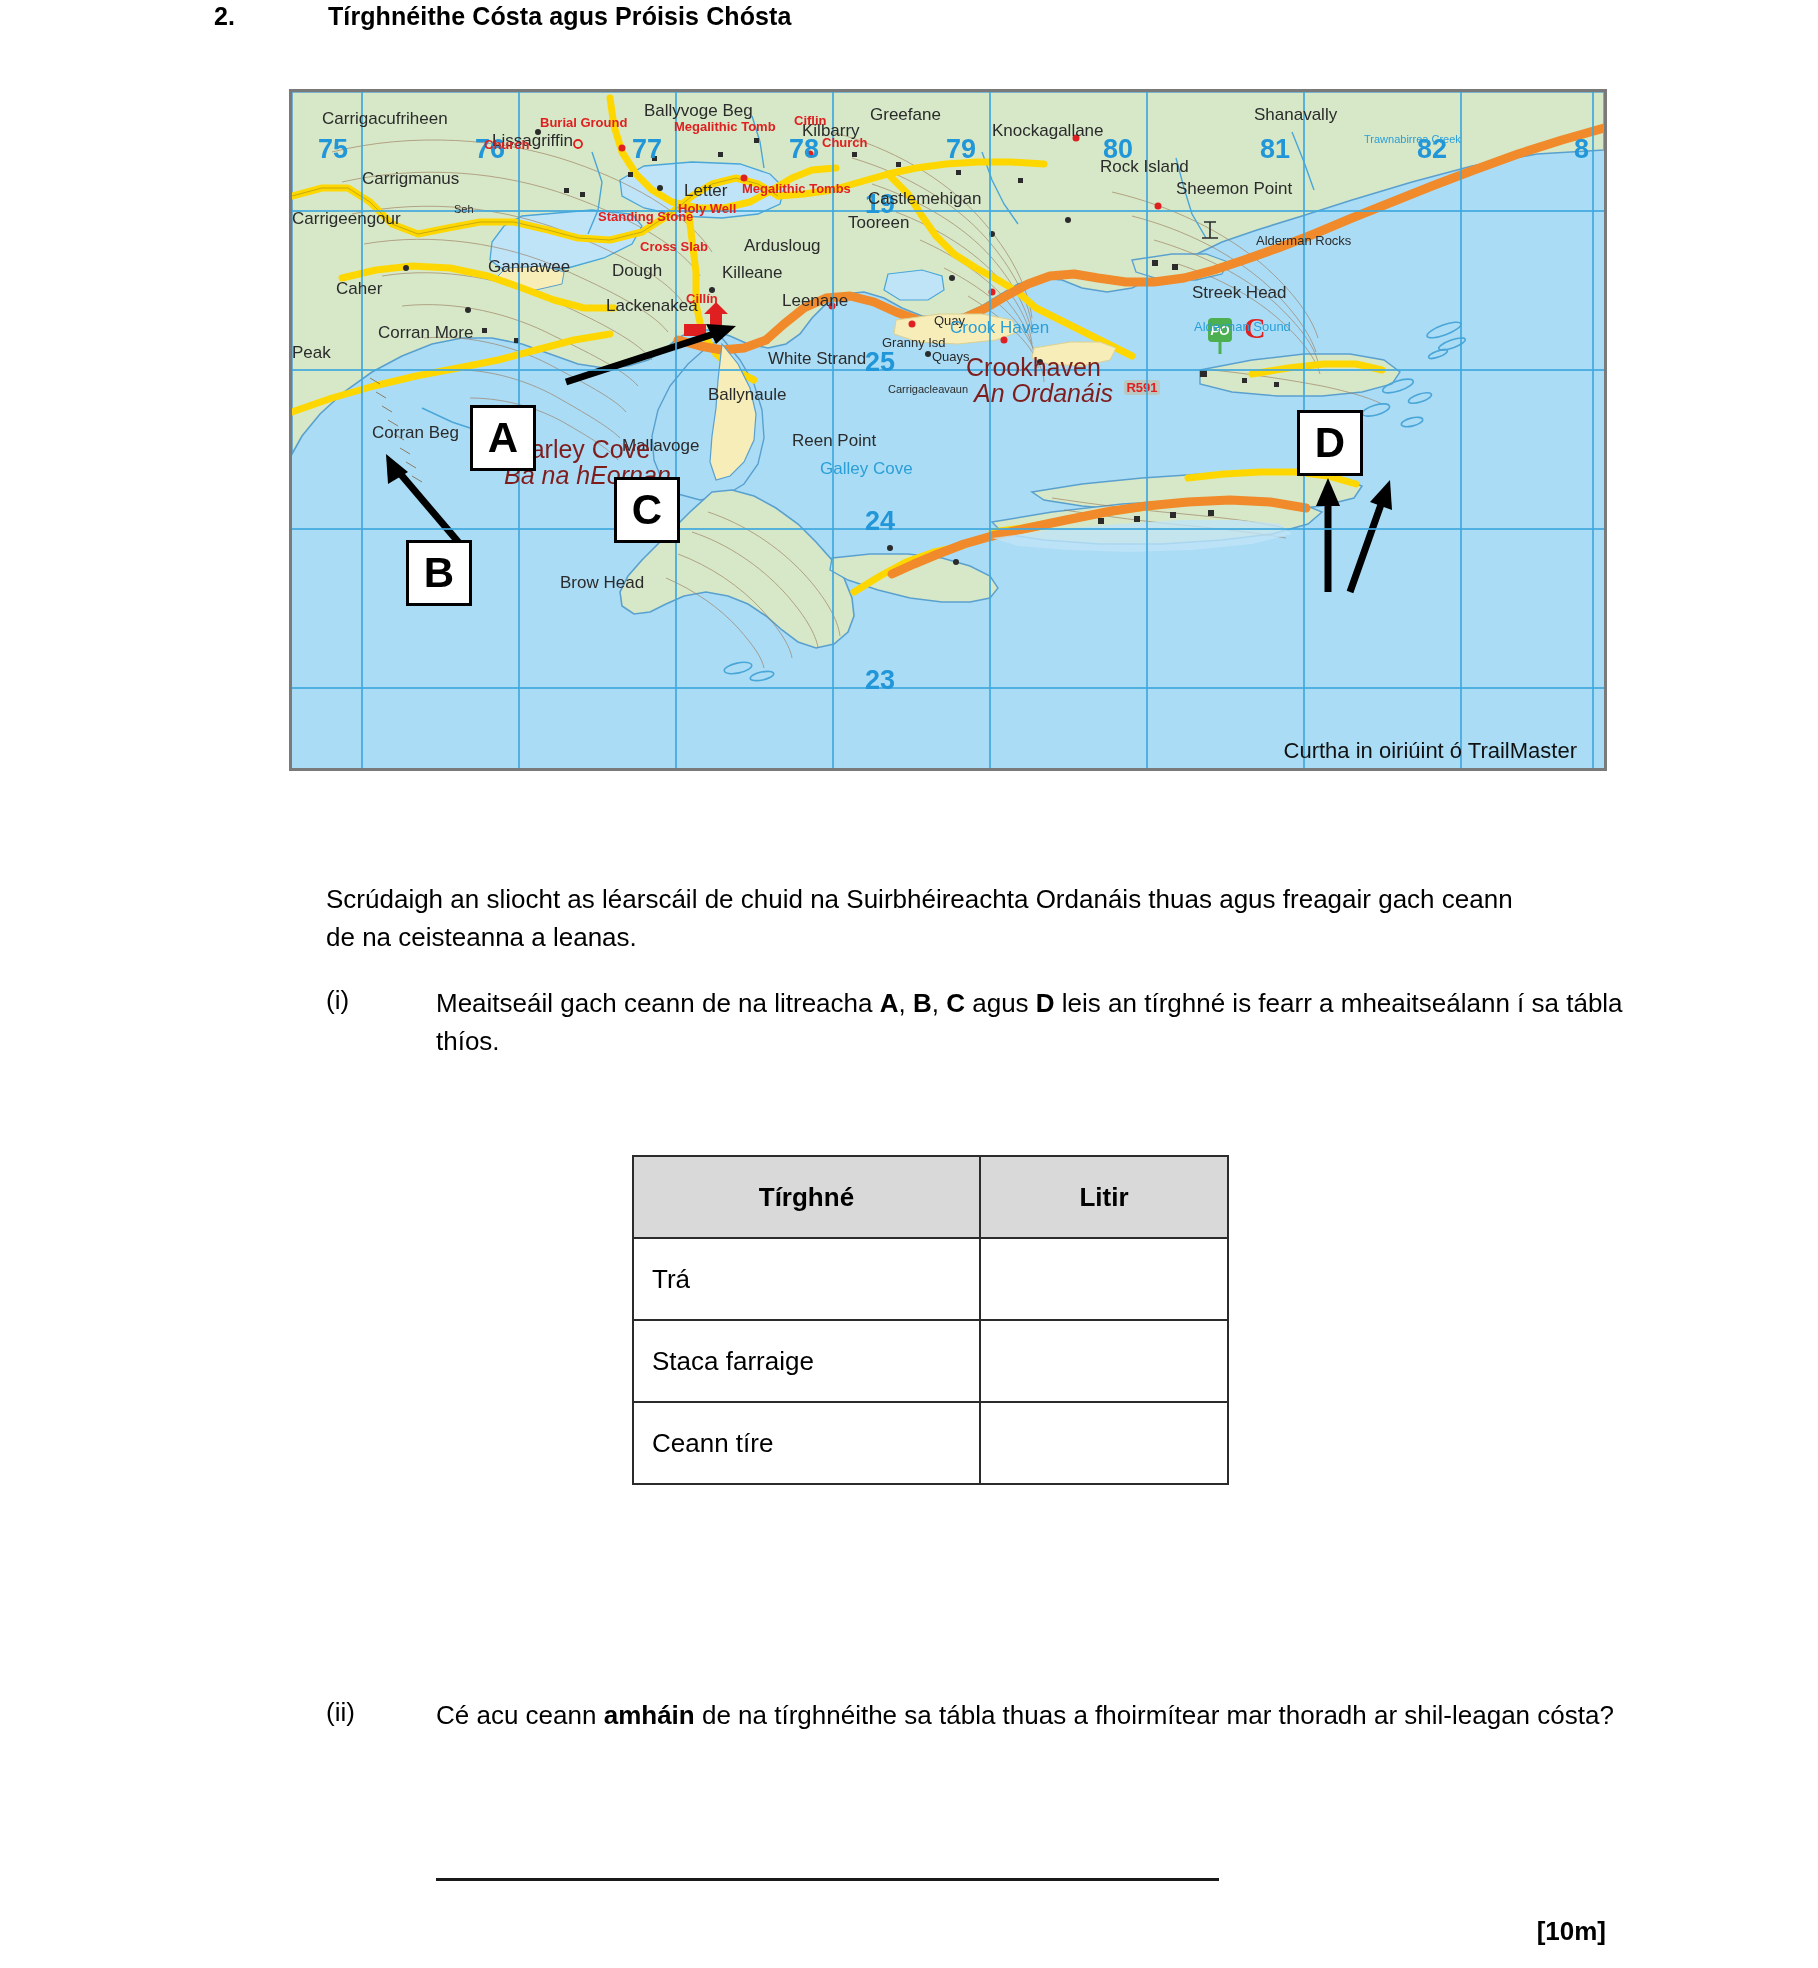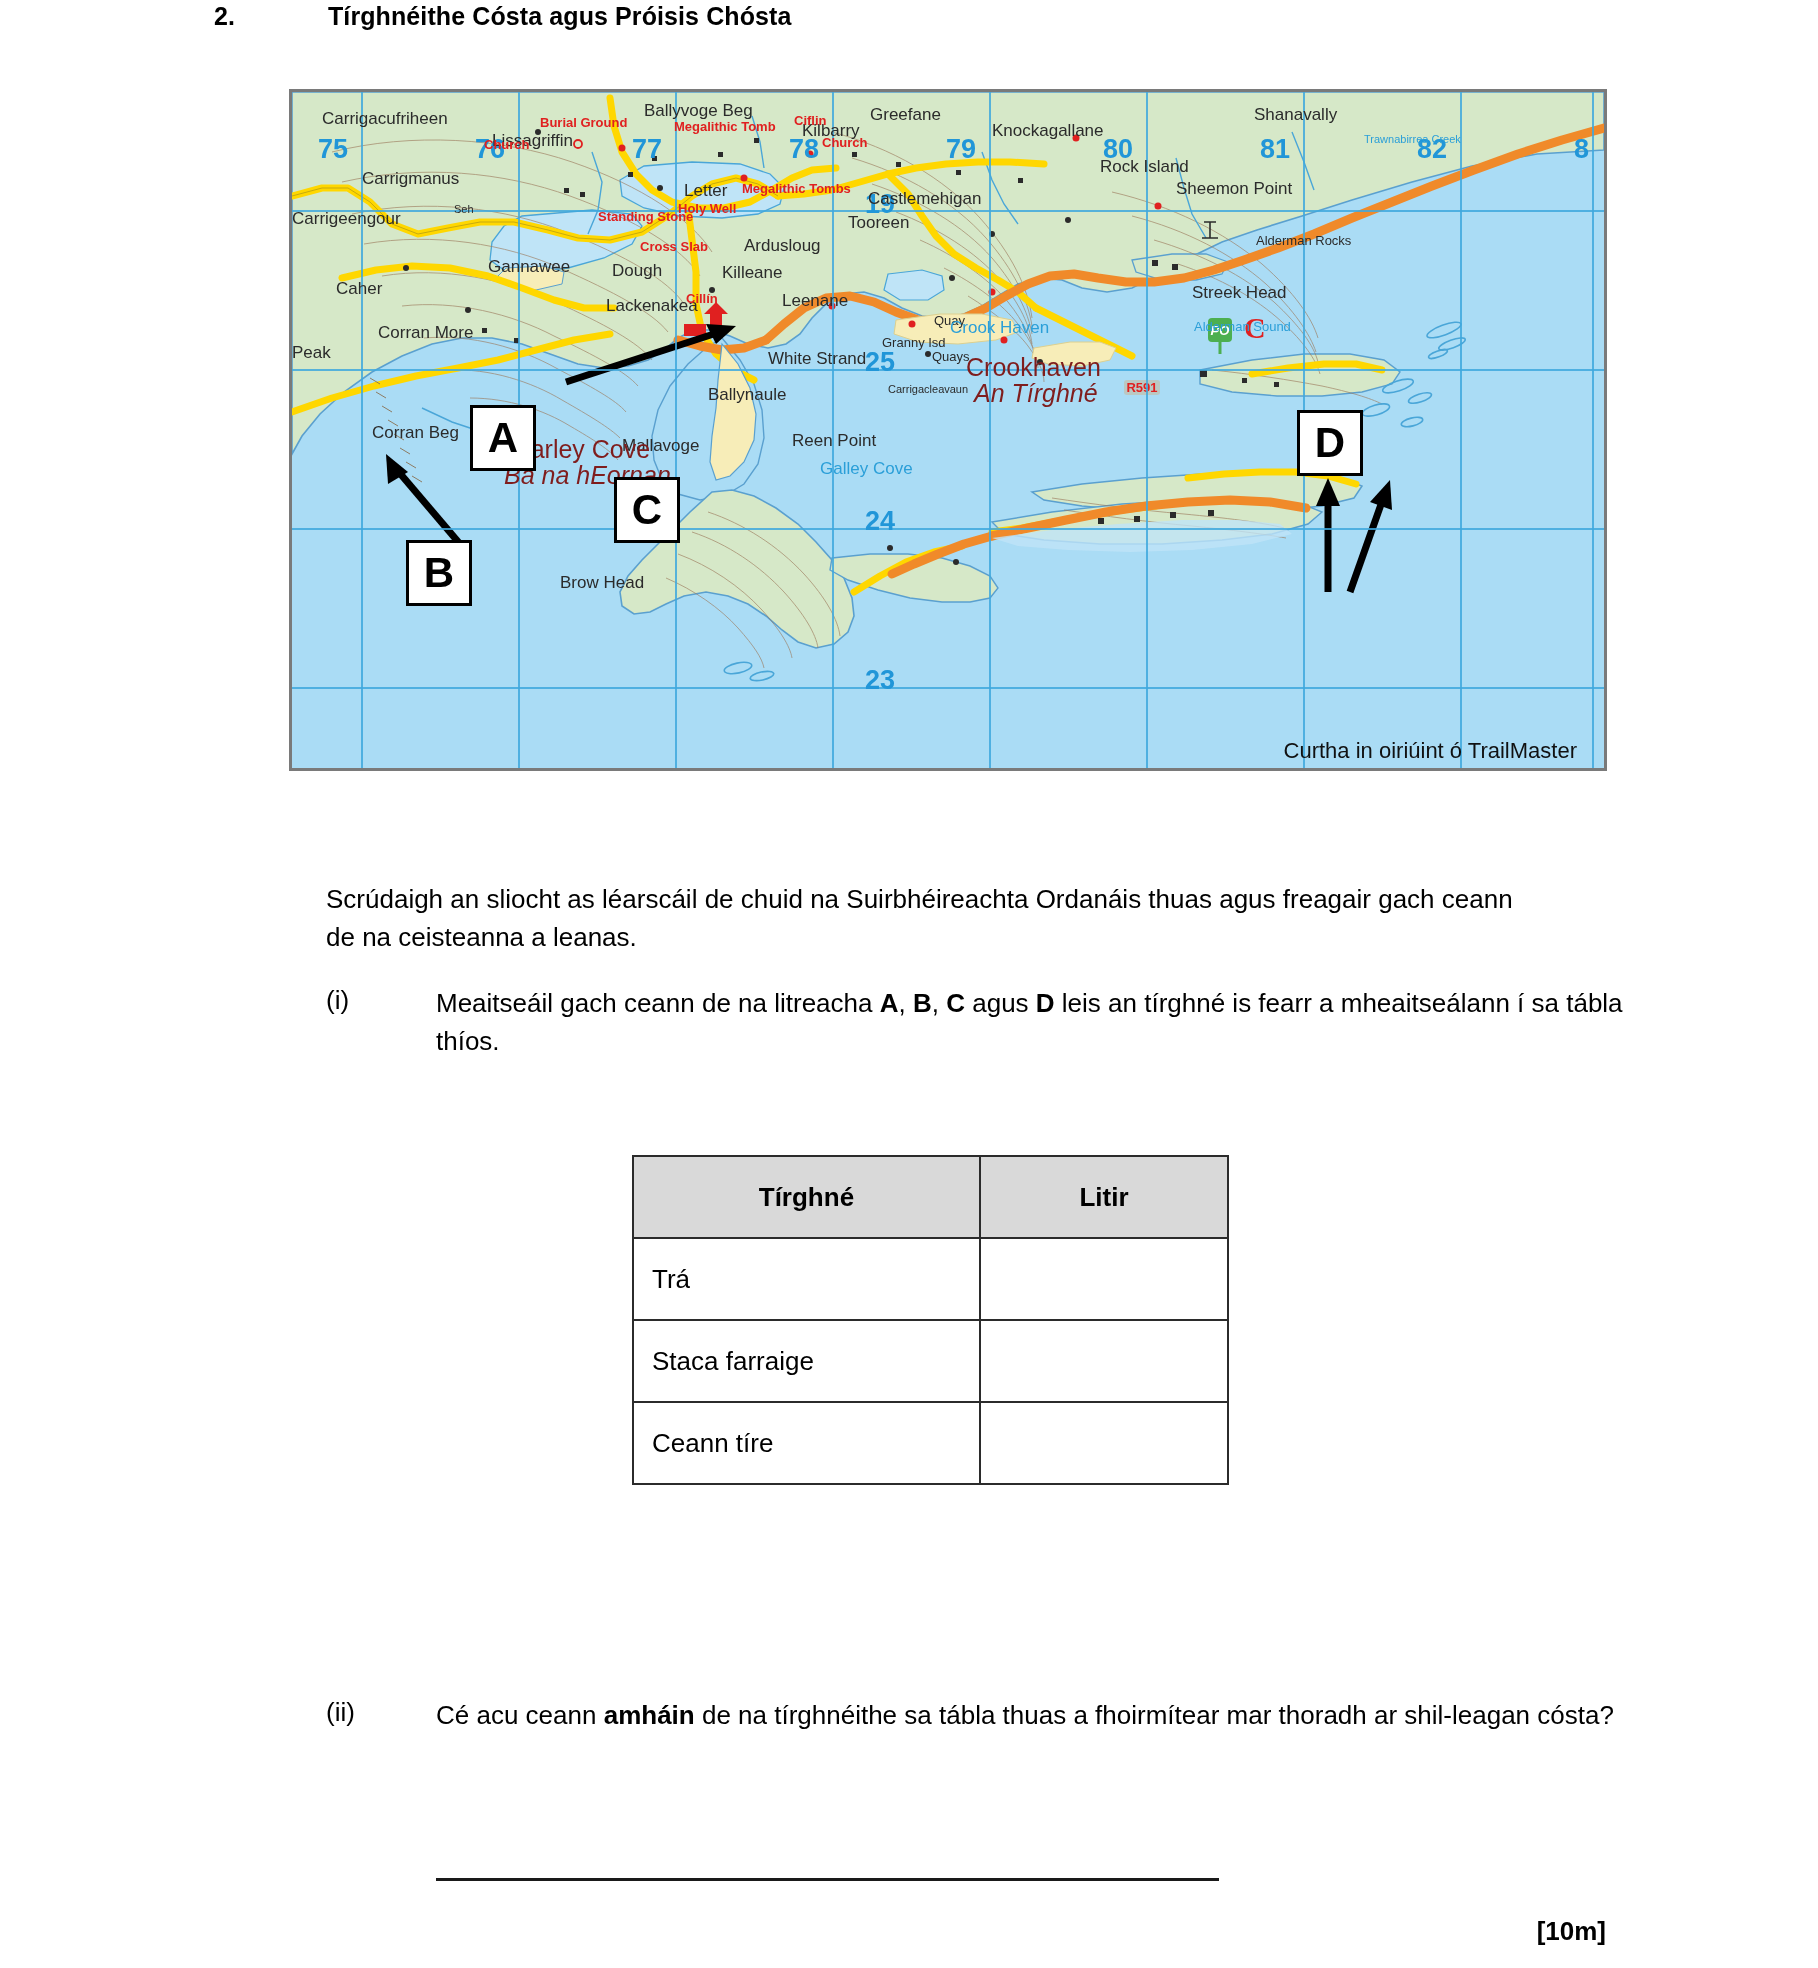--- a/index.html
+++ b/index.html
@@ -511,21 +511,21 @@
   <span class="mlab black mid" style="left:0px;   top:252px;">Peak</span>
   <span class="mlab black mid" style="left:884px; top:88px;">Sheemon Point</span>
   <span class="mlab black mid" style="left:808px; top:66px;">Rock Island</span>
   <span class="mlab black mid" style="left:900px; top:192px;">Streek Head</span>
   <span class="mlab black sm" style="left:964px; top:142px;">Alderman Rocks</span>
   <span class="mlab black mid" style="left:476px; top:258px;">White Strand</span>
   <span class="mlab black sm" style="left:642px; top:222px;">Quay</span>
   <span class="mlab black sm" style="left:640px; top:258px;">Quays</span>
   <span class="mlab black sm" style="left:590px; top:244px;">Granny Isd</span>
   <span class="mlab black big" style="left:674px; top:262px;">Crookhaven</span>
-  <span class="mlab black big ital" style="left:682px; top:288px;">An Tírghné</span>
+  <span class="mlab black big ital" style="left:682px; top:288px;">An Ordanáis</span>
   <span class="mlab sea mid" style="left:658px; top:198px;margin-top:29px;">Crook Haven</span>
   <span class="mlab sea mid" style="left:528px; top:368px;">Galley Cove</span>
   <span class="mlab sea sm" style="left:902px; top:228px;">Alderman Sound</span>
   <span class="mlab sea big" style="left:222px; top:344px;">Barley Cove</span>
   <span class="mlab sea big ital" style="left:212px; top:370px;">Bá na hEornan</span>
   <span class="mlab sea xs" style="left:1072px;top:42px;">Trawnabirrea Creek</span>
   <span class="mlab black xs" style="left:596px; top:292px;">Carrigacleavaun</span>
   <span class="mlab red sm" style="left:248px; top:24px;">Burial Ground</span>
   <span class="mlab red sm" style="left:192px; top:46px;">Church</span>
   <span class="mlab red sm" style="left:382px; top:28px;">Megalithic Tomb</span>

